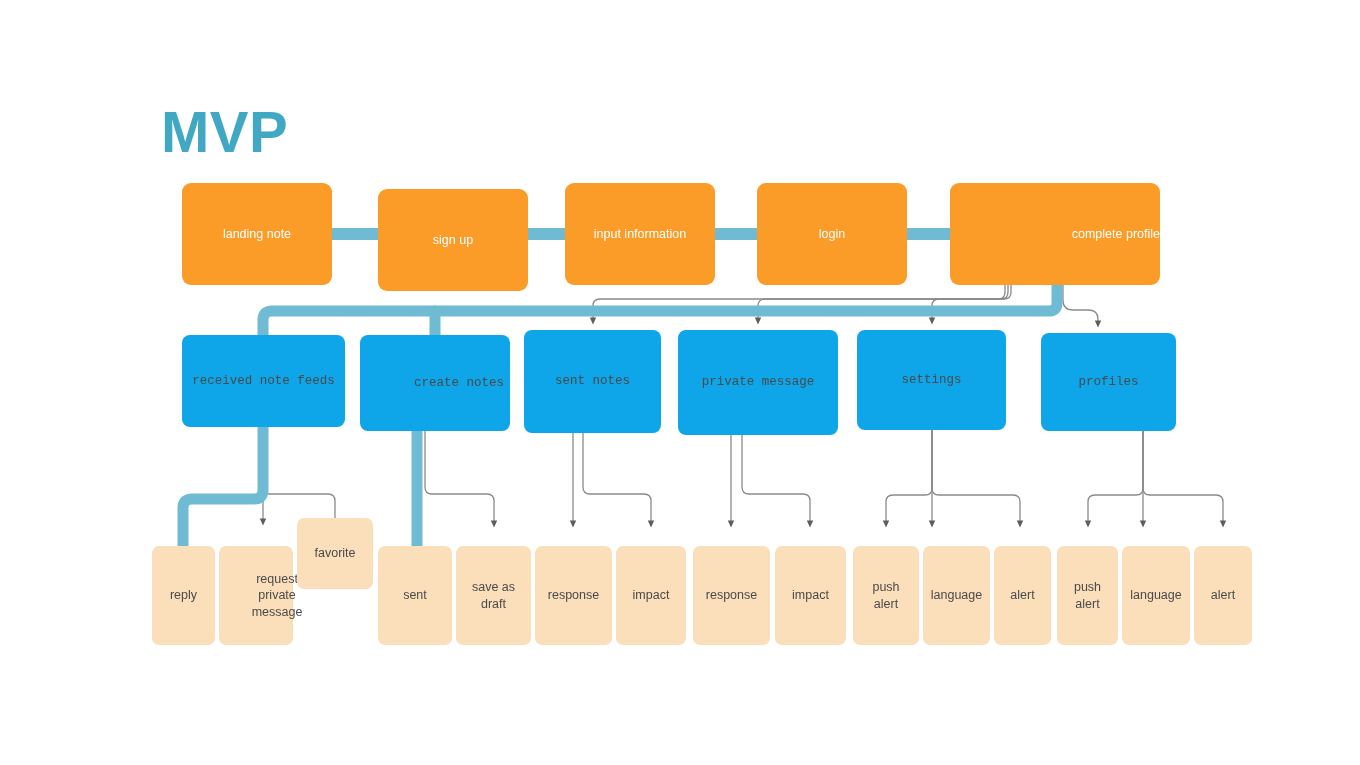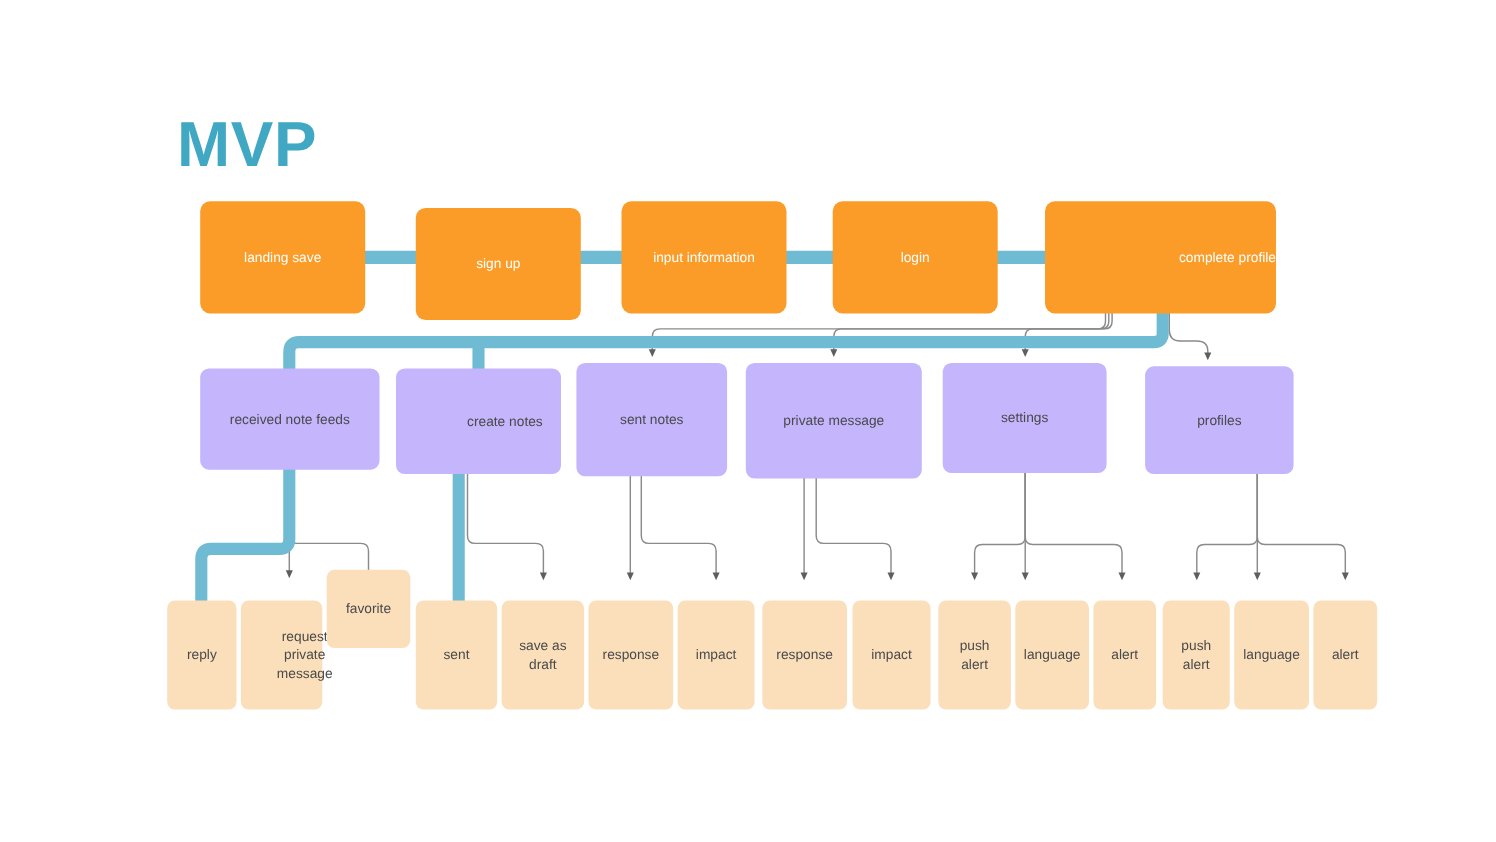--- a/index.html
+++ b/index.html
@@ -37,24 +37,25 @@
     border-radius: 8px;
     line-height: 1.3;
   }
   .node.l1 {
     background: #FB9C28;
     color: #ffffff;
     font-size: 12.5px;
     border-radius: 9px;
   }
   .node.l2 {
-    background: #c4b5fd;
+    background: #0ea5e9;
     color: #4a4a4a;
     font-size: 12.5px;
     border-radius: 8px;
+    font-family: Liberation Mono, monospace;
   }
   .node.l3 {
     background: #FBDFBB;
     color: #4a4a4a;
     font-size: 12.5px;
     border-radius: 7px;
     padding: 0 4px;
   }
   .node span { display: block; white-space: pre-line; }
 </style>
@@ -119,21 +120,21 @@
       <path d="M1057,268 L1057,303 Q1057,311 1049,311 L272,311 Q263,311 263,320 L263,348"></path>
       <path d="M435,311 L435,350"></path>
 
       <path d="M263,415 L263,490 Q263,499 254,499 L192,499 Q183,499 183,508 L183,566"></path>
 
       <path d="M417,415 L417,566"></path>
     </g>
   </svg>
 
   <div class="node l1" style="left:182px;top:183px;width:150px;height:102px;">
-    <span>landing save</span>
+    <span>landing note</span>
   </div>
   <div class="node l1" style="left:378px;top:189px;width:150px;height:102px;">
     <span>sign up</span>
   </div>
   <div class="node l1" style="left:565px;top:183px;width:150px;height:102px;">
     <span>input information</span>
   </div>
   <div class="node l1" style="left:757px;top:183px;width:150px;height:102px;">
     <span>login</span>
   </div>

